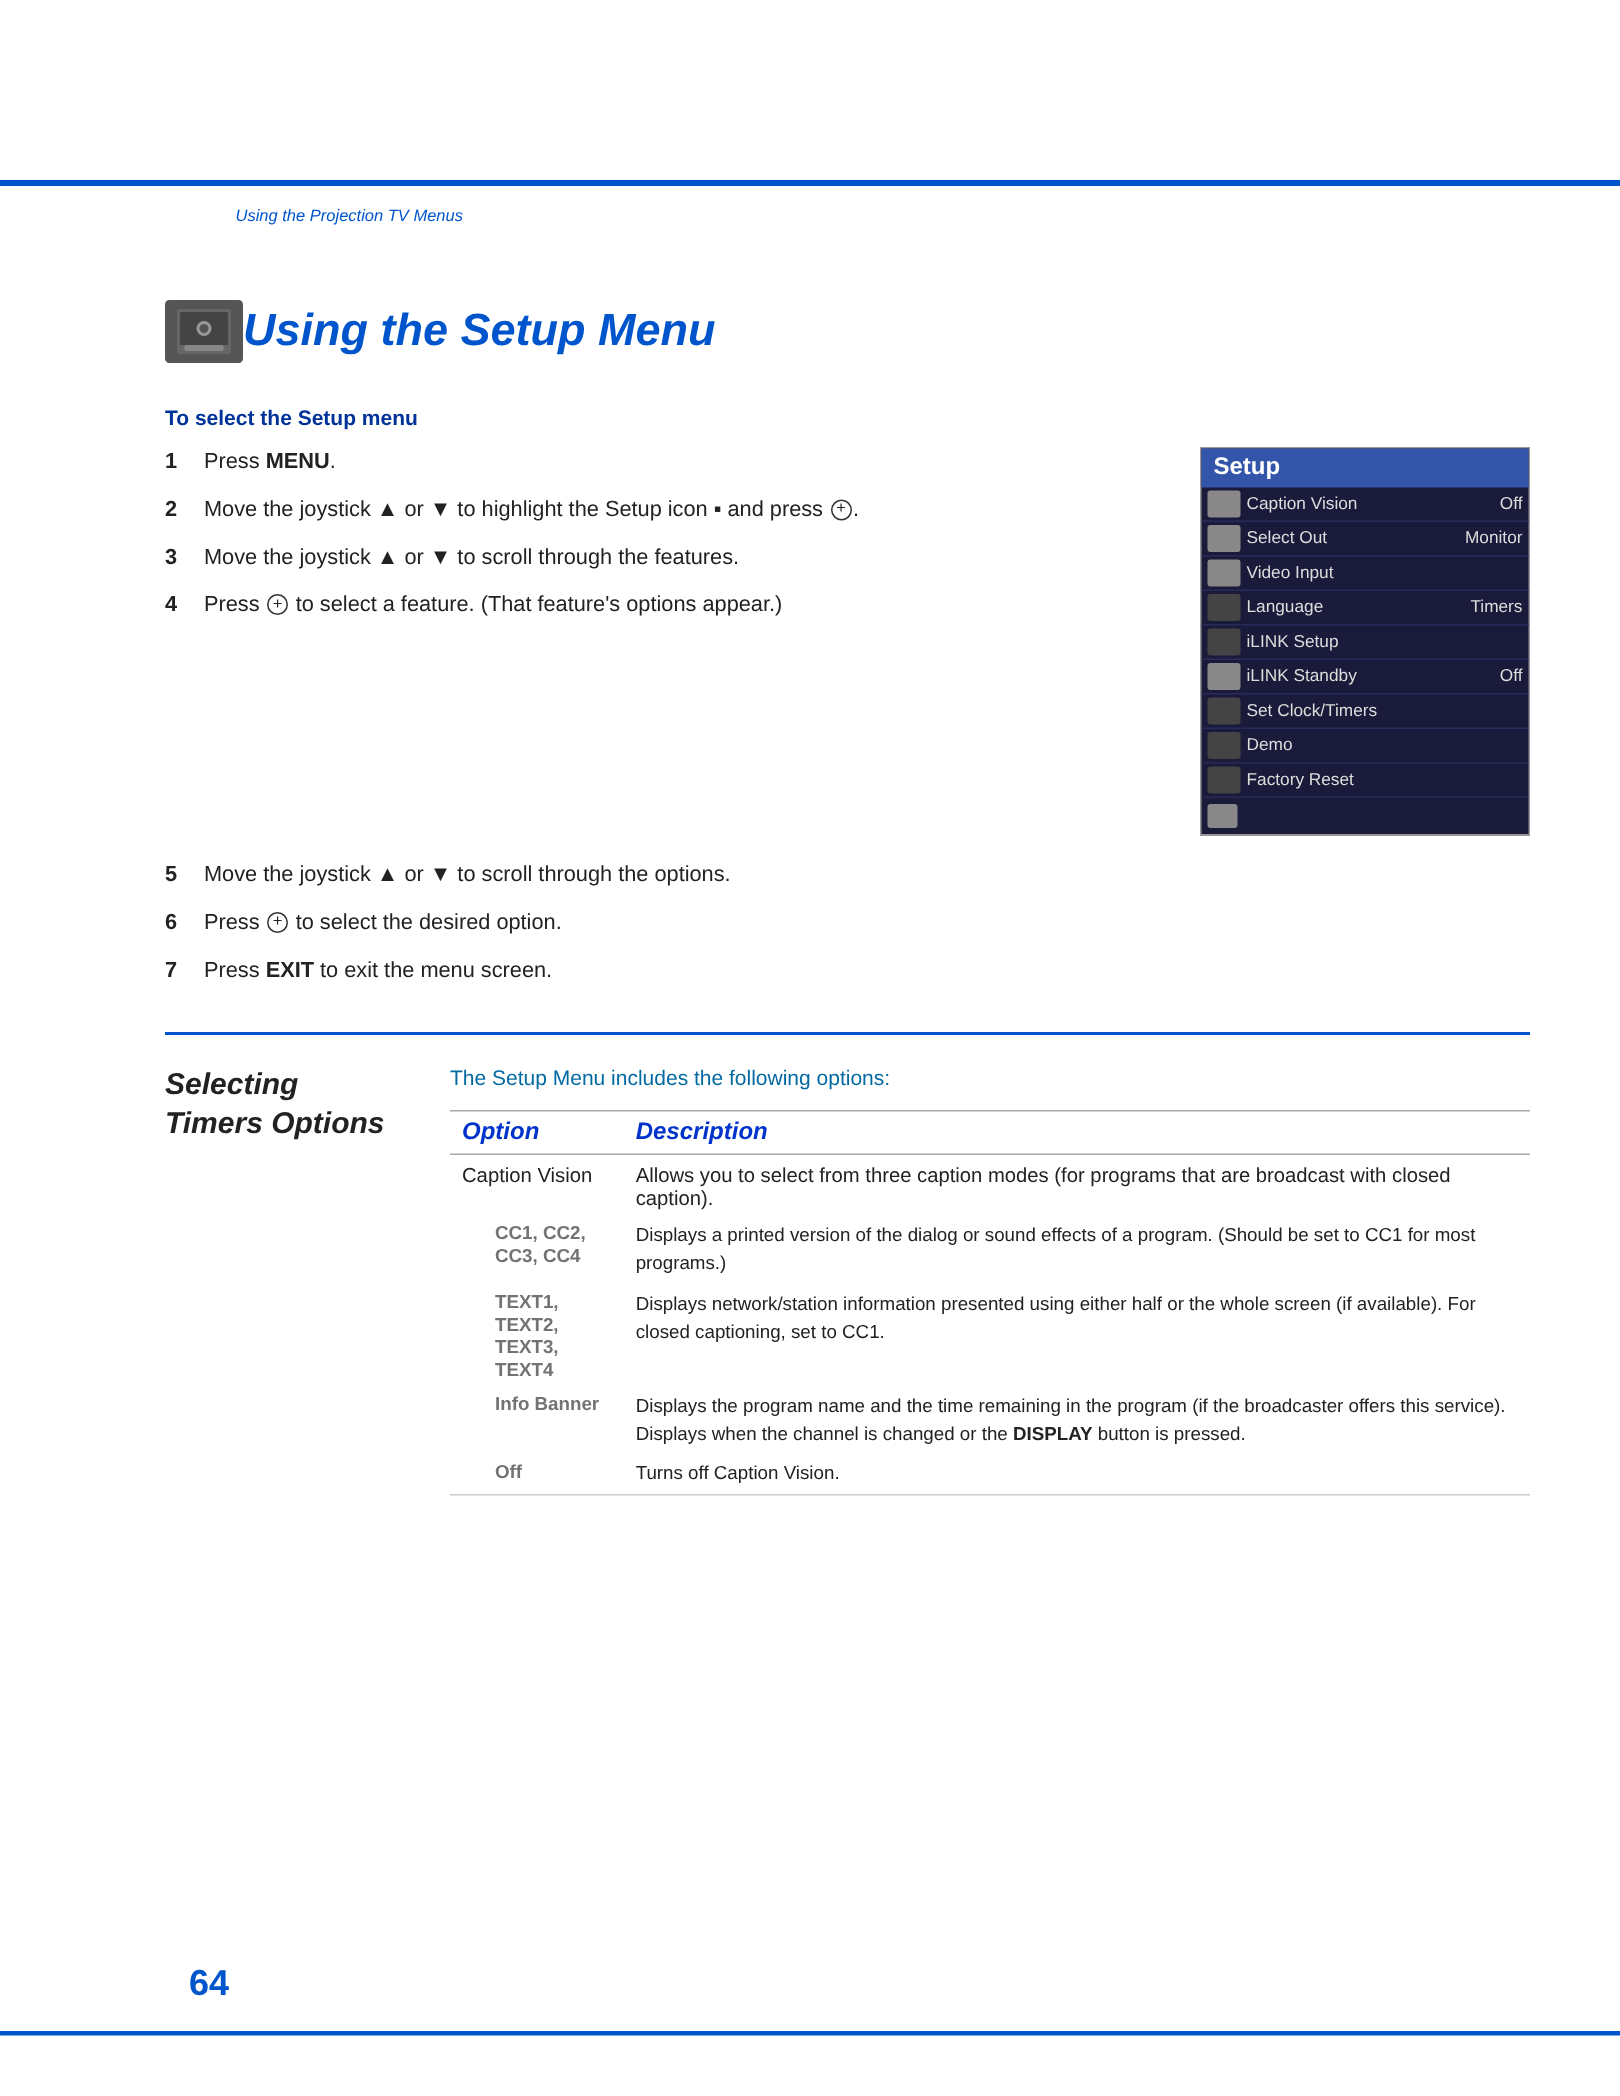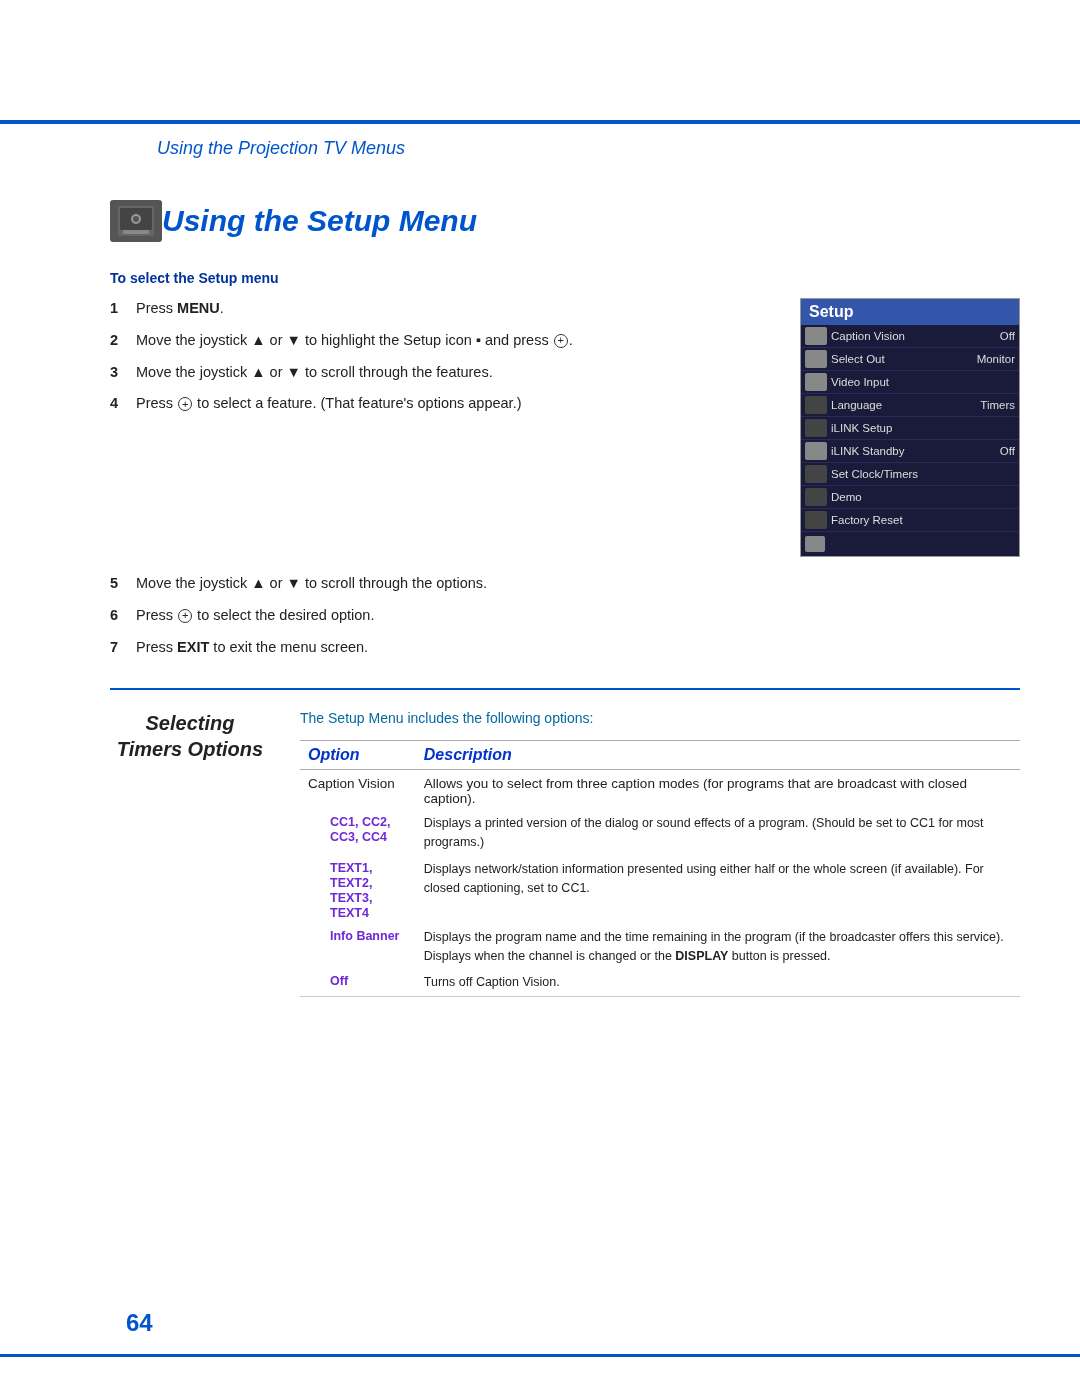--- a/index.html
+++ b/index.html
@@ -30,21 +30,21 @@
       top: 120px;
       left: 0;
     }
 
     
     .breadcrumb {
       position: absolute;
       top: 138px;
       left: 157px;
       color: #0055cc;
-      font-size: 18px;
+      font-size: 11px;
       font-style: italic;
     }
 
     
     .section-title-row {
       position: absolute;
       top: 200px;
       left: 110px;
       display: flex;
       align-items: center;
@@ -191,21 +191,20 @@
 
     
     .selecting-section {
       display: flex;
       gap: 30px;
     }
 
     .selecting-left {
       width: 160px;
       flex-shrink: 0;
-      text-align: center;
     }
 
     .selecting-left-title {
       font-size: 20px;
       font-weight: bold;
       font-style: italic;
       color: #222;
       line-height: 1.3;
     }
 
@@ -252,21 +251,21 @@
 
     .option-name-cell {
       font-size: 13.5px;
       color: #222;
       white-space: nowrap;
     }
 
     .sub-option-name {
       font-size: 12.5px;
       font-weight: bold;
-      color: #6d28d9;
+      color: #737373;
     }
 
     .sub-option-desc {
       font-size: 12.5px;
       color: #222;
       line-height: 1.5;
     }
 
     
     .page-number {

